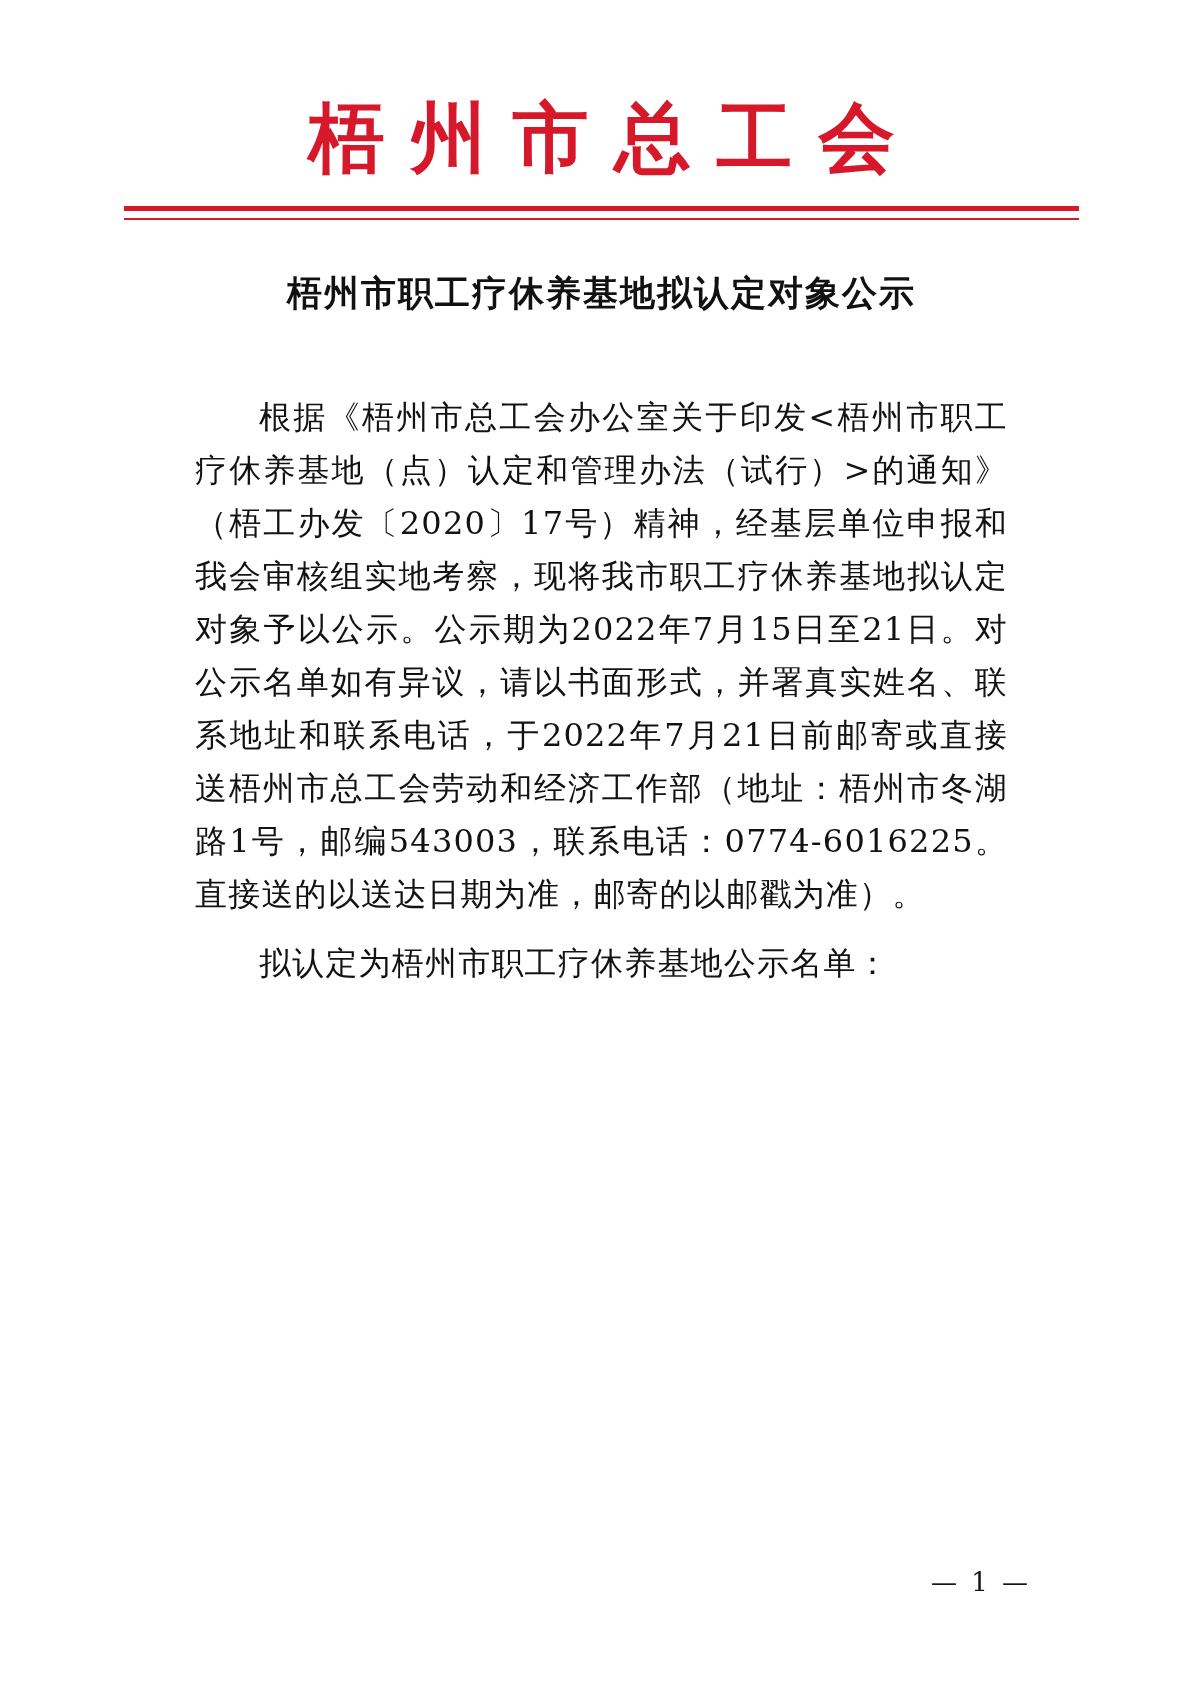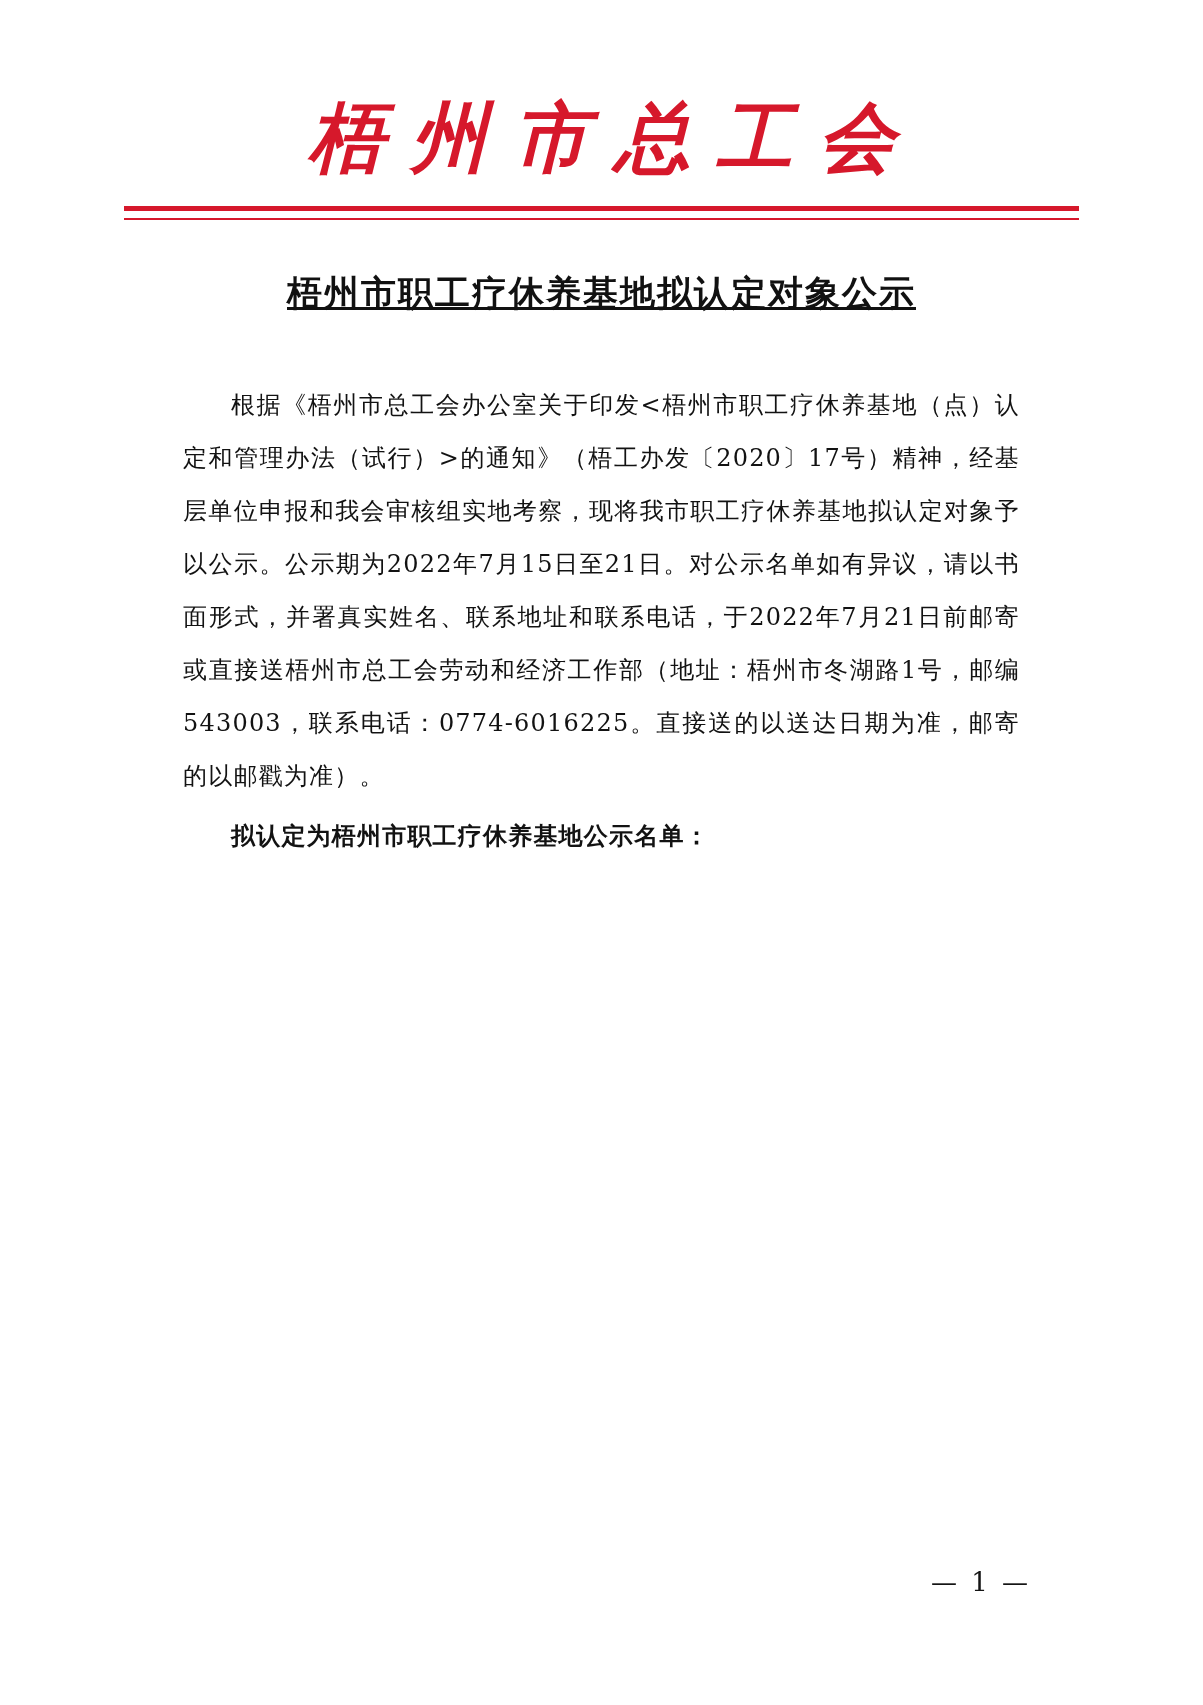--- a/index.html
+++ b/index.html
@@ -21,21 +21,20 @@
     width: 1203px;
     height: 1705px;
     box-sizing: border-box;
     padding: 0;
   }
 
   
   .masthead {
     text-align: center;
     padding-top: 96px;
-    font-style: italic;
   }
   .masthead-title {
     color: #d6182b;
     font-family: "DejaVu Serif", "Liberation Serif", serif;
     font-weight: bold;
     font-size: 76px;
     letter-spacing: 26px;
     line-height: 1.1;
     text-indent: 26px;
     white-space: nowrap;
@@ -58,43 +57,42 @@
 
   
   .doc-title {
     text-align: center;
     font-family: "DejaVu Serif", "Liberation Serif", serif;
     font-weight: bold;
     font-size: 35px;
     letter-spacing: 2px;
     margin-top: 50px;
     color: #111;
-    text-decoration: underline;
   }
 
   
   .body-wrap {
     width: 845px;
     margin: 0 auto;
     padding-top: 58px;
   }
   p.para {
-    font-size: 24px;
+    font-size: 32px;
     line-height: 53px;
     letter-spacing: 1.2px;
     text-align: justify;
     text-justify: inter-ideograph;
-    margin: 4px;
+    margin: 16px;
     color: #121212;
   }
   p.indent {
     text-indent: 2em;
   }
   p.bold {
-    font-weight: bold;
+    font-weight: normal;
   }
   p.gap-top {
     margin-top: 6px;
   }
 
   
   .page-number {
     position: absolute;
     right: 172px;
     bottom: 108px;

